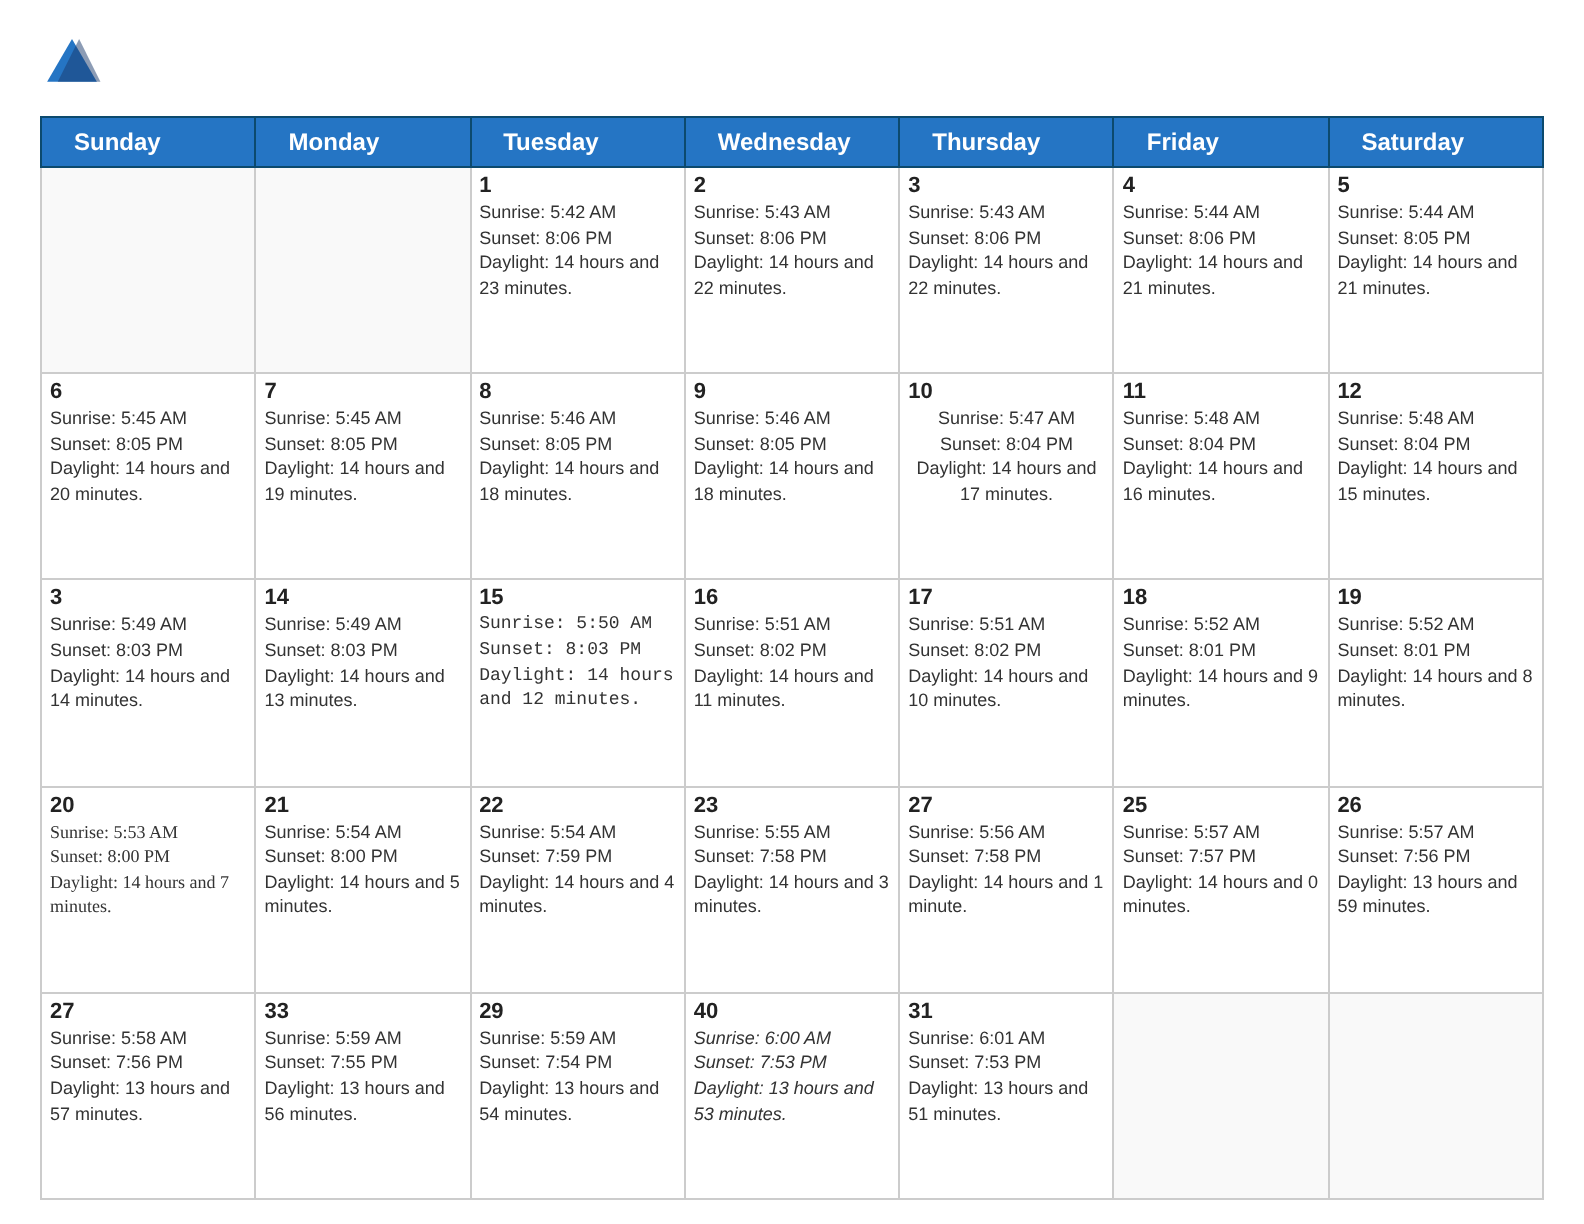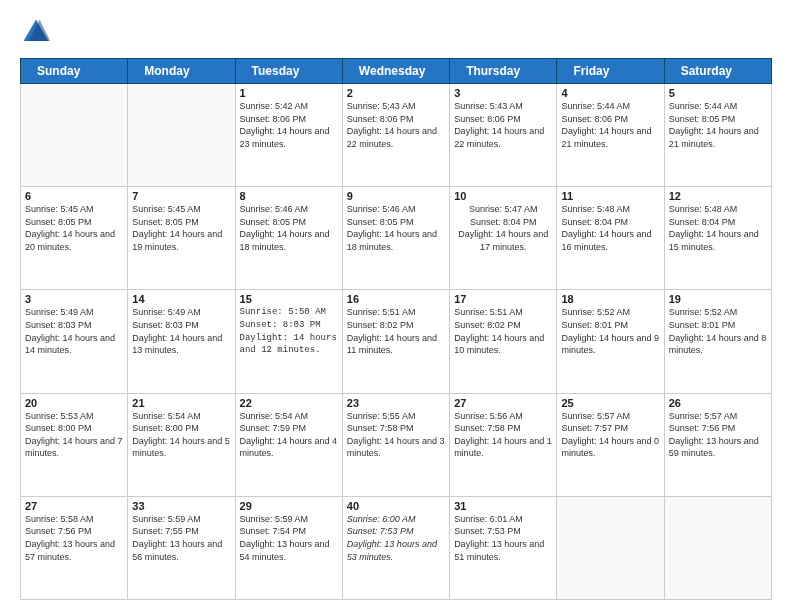--- a/index.html
+++ b/index.html
@@ -243,21 +243,21 @@
           <td>
             <span class="day-num">19</span>
             <div class="day-info" style="white-space: pre-line;">Sunrise: 5:52 AM
 Sunset: 8:01 PM
 Daylight: 14 hours and 8 minutes.</div>
           </td>
         </tr>
         <tr>
           <td>
             <span class="day-num">20</span>
-            <div class="day-info" style="white-space: pre-line;">Sunrise: 5:53 AM
+            <div class="day-info" style="white-space: pre-line; font-family: Liberation Serif, serif;">Sunrise: 5:53 AM
 Sunset: 8:00 PM
 Daylight: 14 hours and 7 minutes.</div>
           </td>
           <td>
             <span class="day-num">21</span>
             <div class="day-info" style="white-space: pre-line;">Sunrise: 5:54 AM
 Sunset: 8:00 PM
 Daylight: 14 hours and 5 minutes.</div>
           </td>
           <td>

